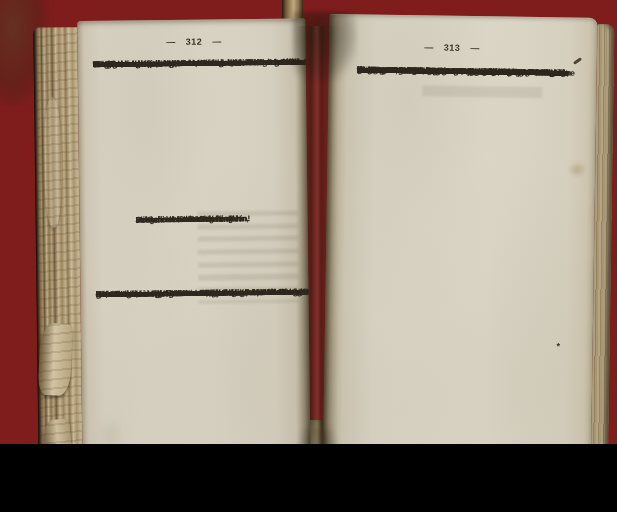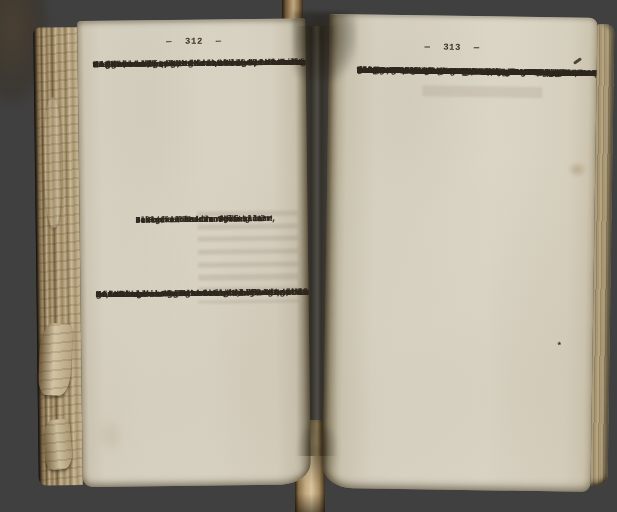--- a/index.html
+++ b/index.html
@@ -1,17 +1,17 @@
 <!DOCTYPE html>
 <html><head>
 <meta charset="utf-8">
 <style>
   html,body{margin:0;padding:0;background:#000;}
-  #stage{position:relative;width:617px;height:512px;background:#404040;overflow:hidden;
-         font-family:Liberation Mono, monospace;}
+  #stage{position:relative;width:617px;height:444px;background:#7f1d1d;overflow:hidden;
+         font-family:Liberation Sans, sans-serif;}
   #stage *{position:absolute;}
 
   
   .corner-blob{left:-12px;top:-14px;width:60px;height:120px;
     background:radial-gradient(ellipse at 40% 35%,rgba(82,64,38,.55),rgba(50,38,20,.3) 55%,transparent 78%);
     filter:blur(3px);z-index:0;}
   .stick{z-index:1;}
   .stick-top{left:282px;top:0;width:21px;height:44px;border-radius:0 0 5px 5px;
     background:linear-gradient(90deg,#241a0e 0%,#6e583a 18%,#a58a61 40%,#bfa87f 55%,#8d7450 78%,#3a2c19 100%);}
   .stick-bottom{left:295px;top:420px;width:30px;height:92px;

